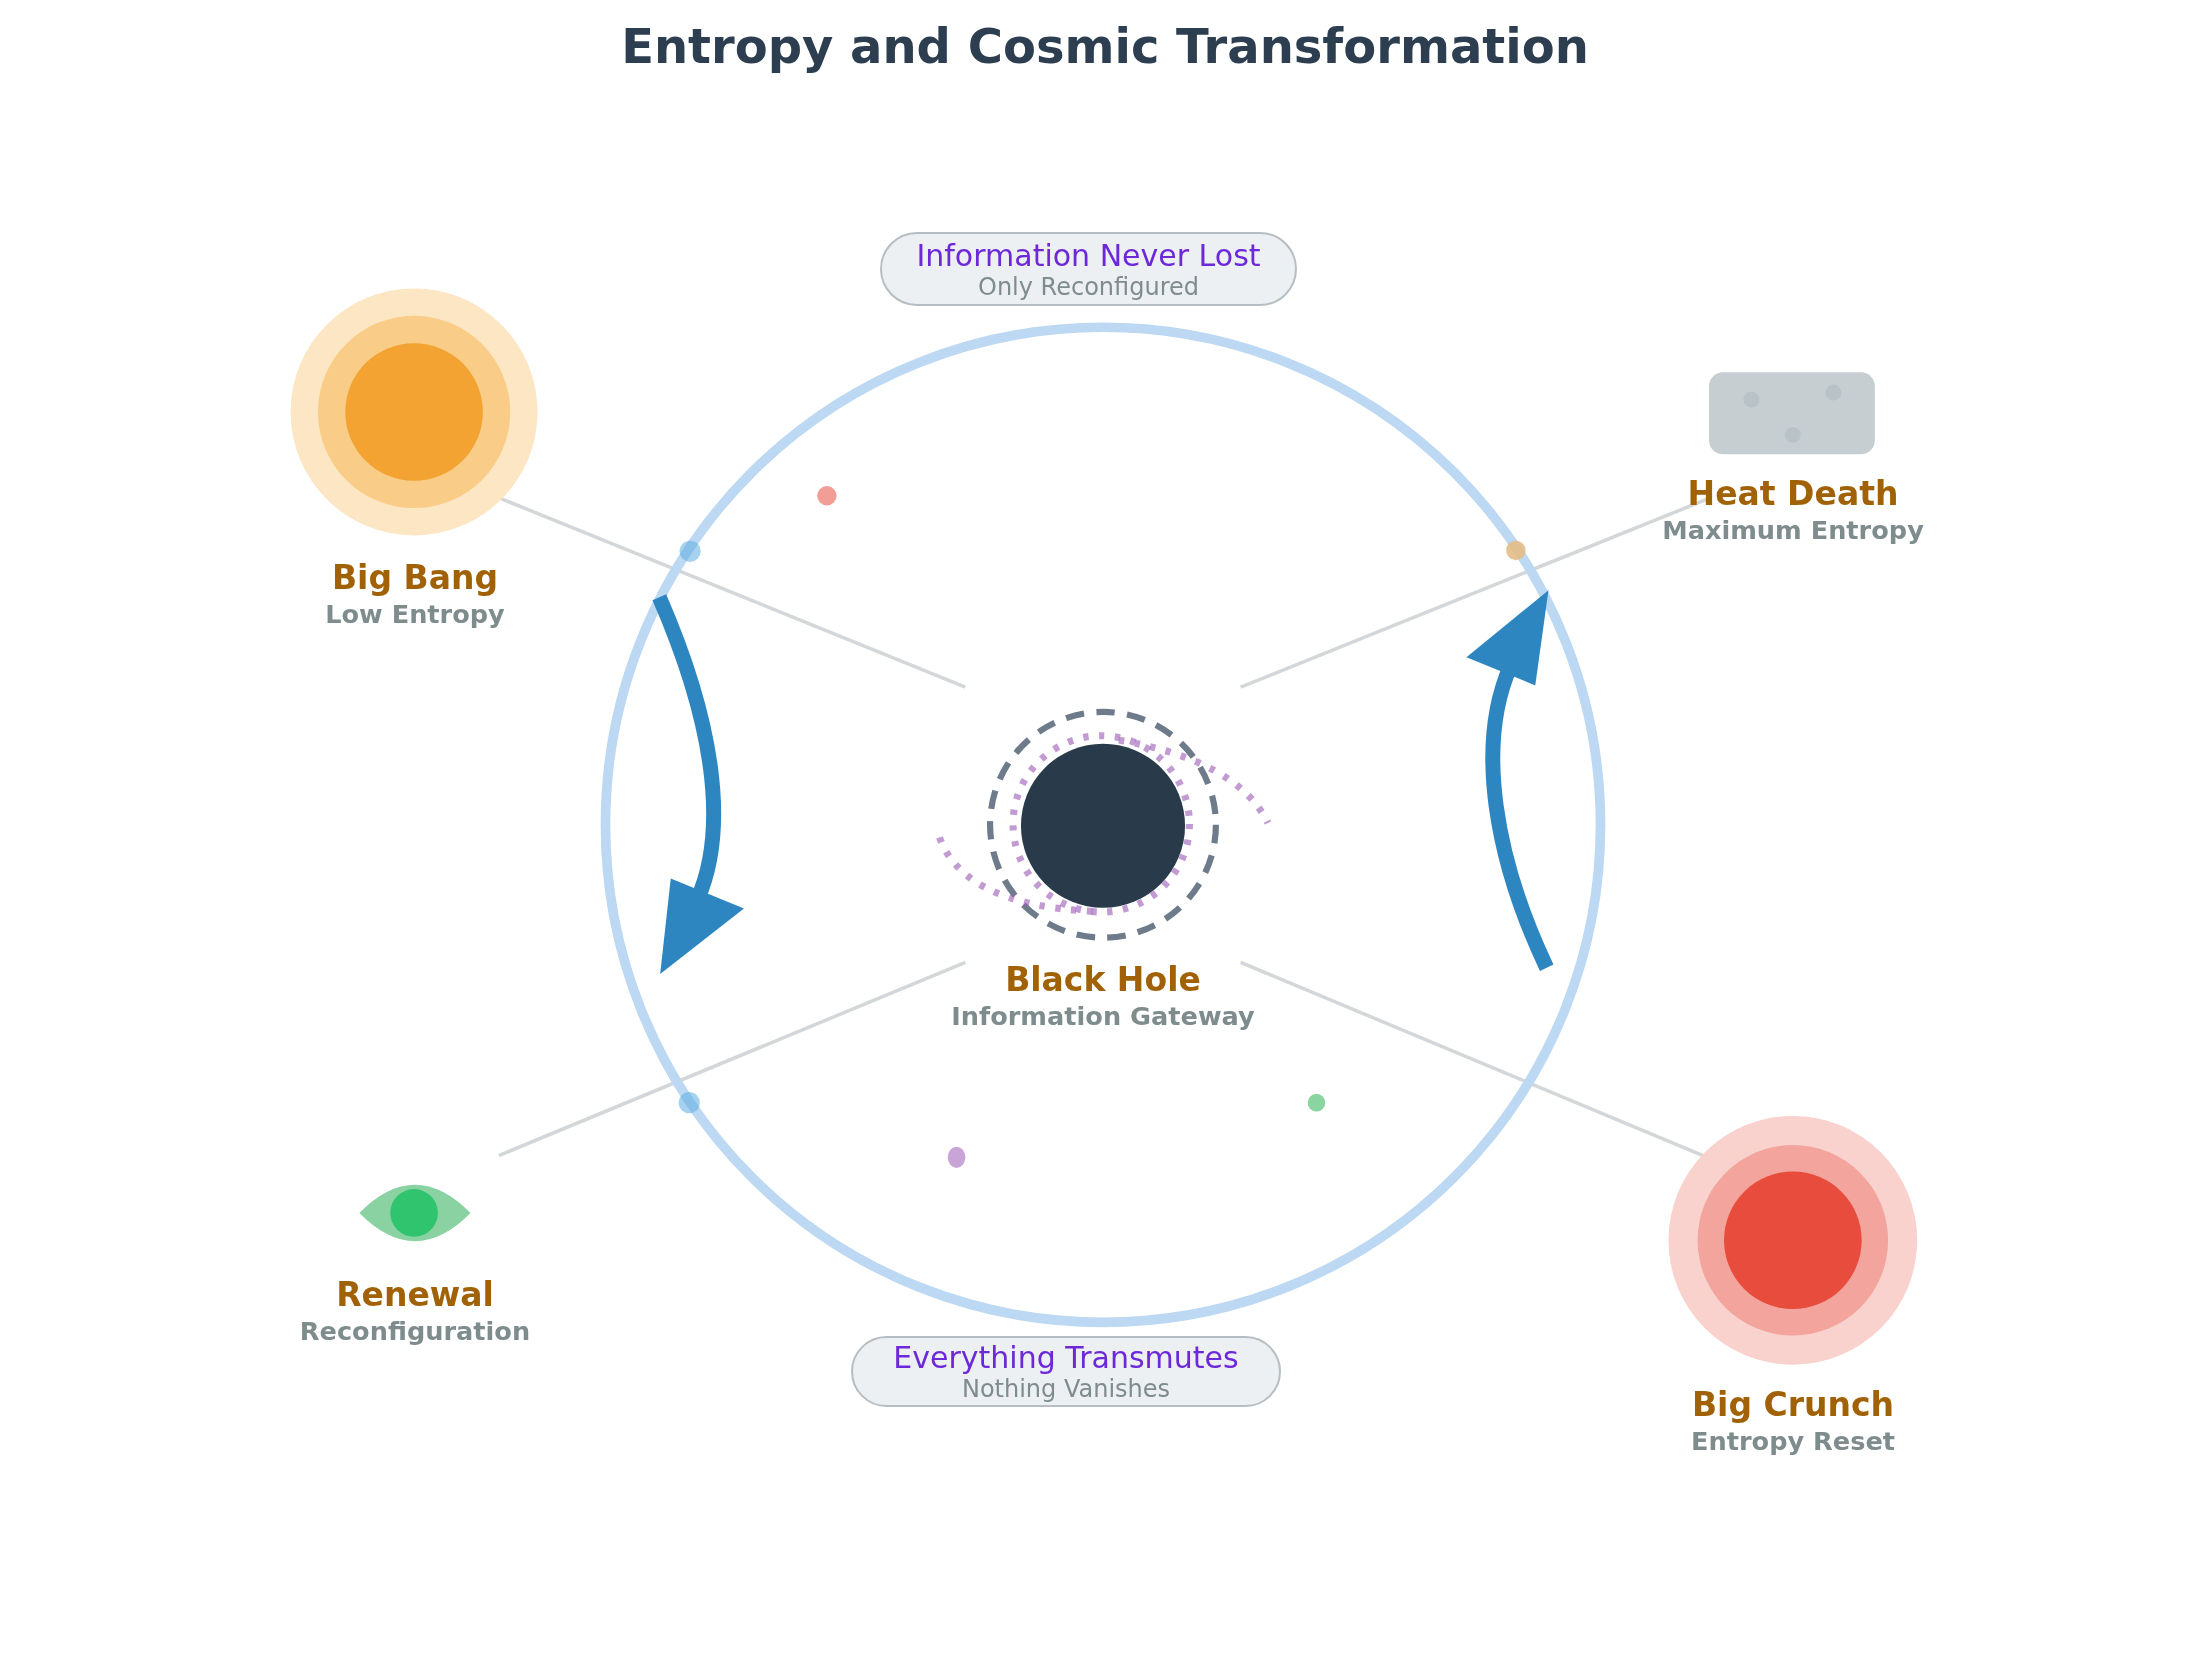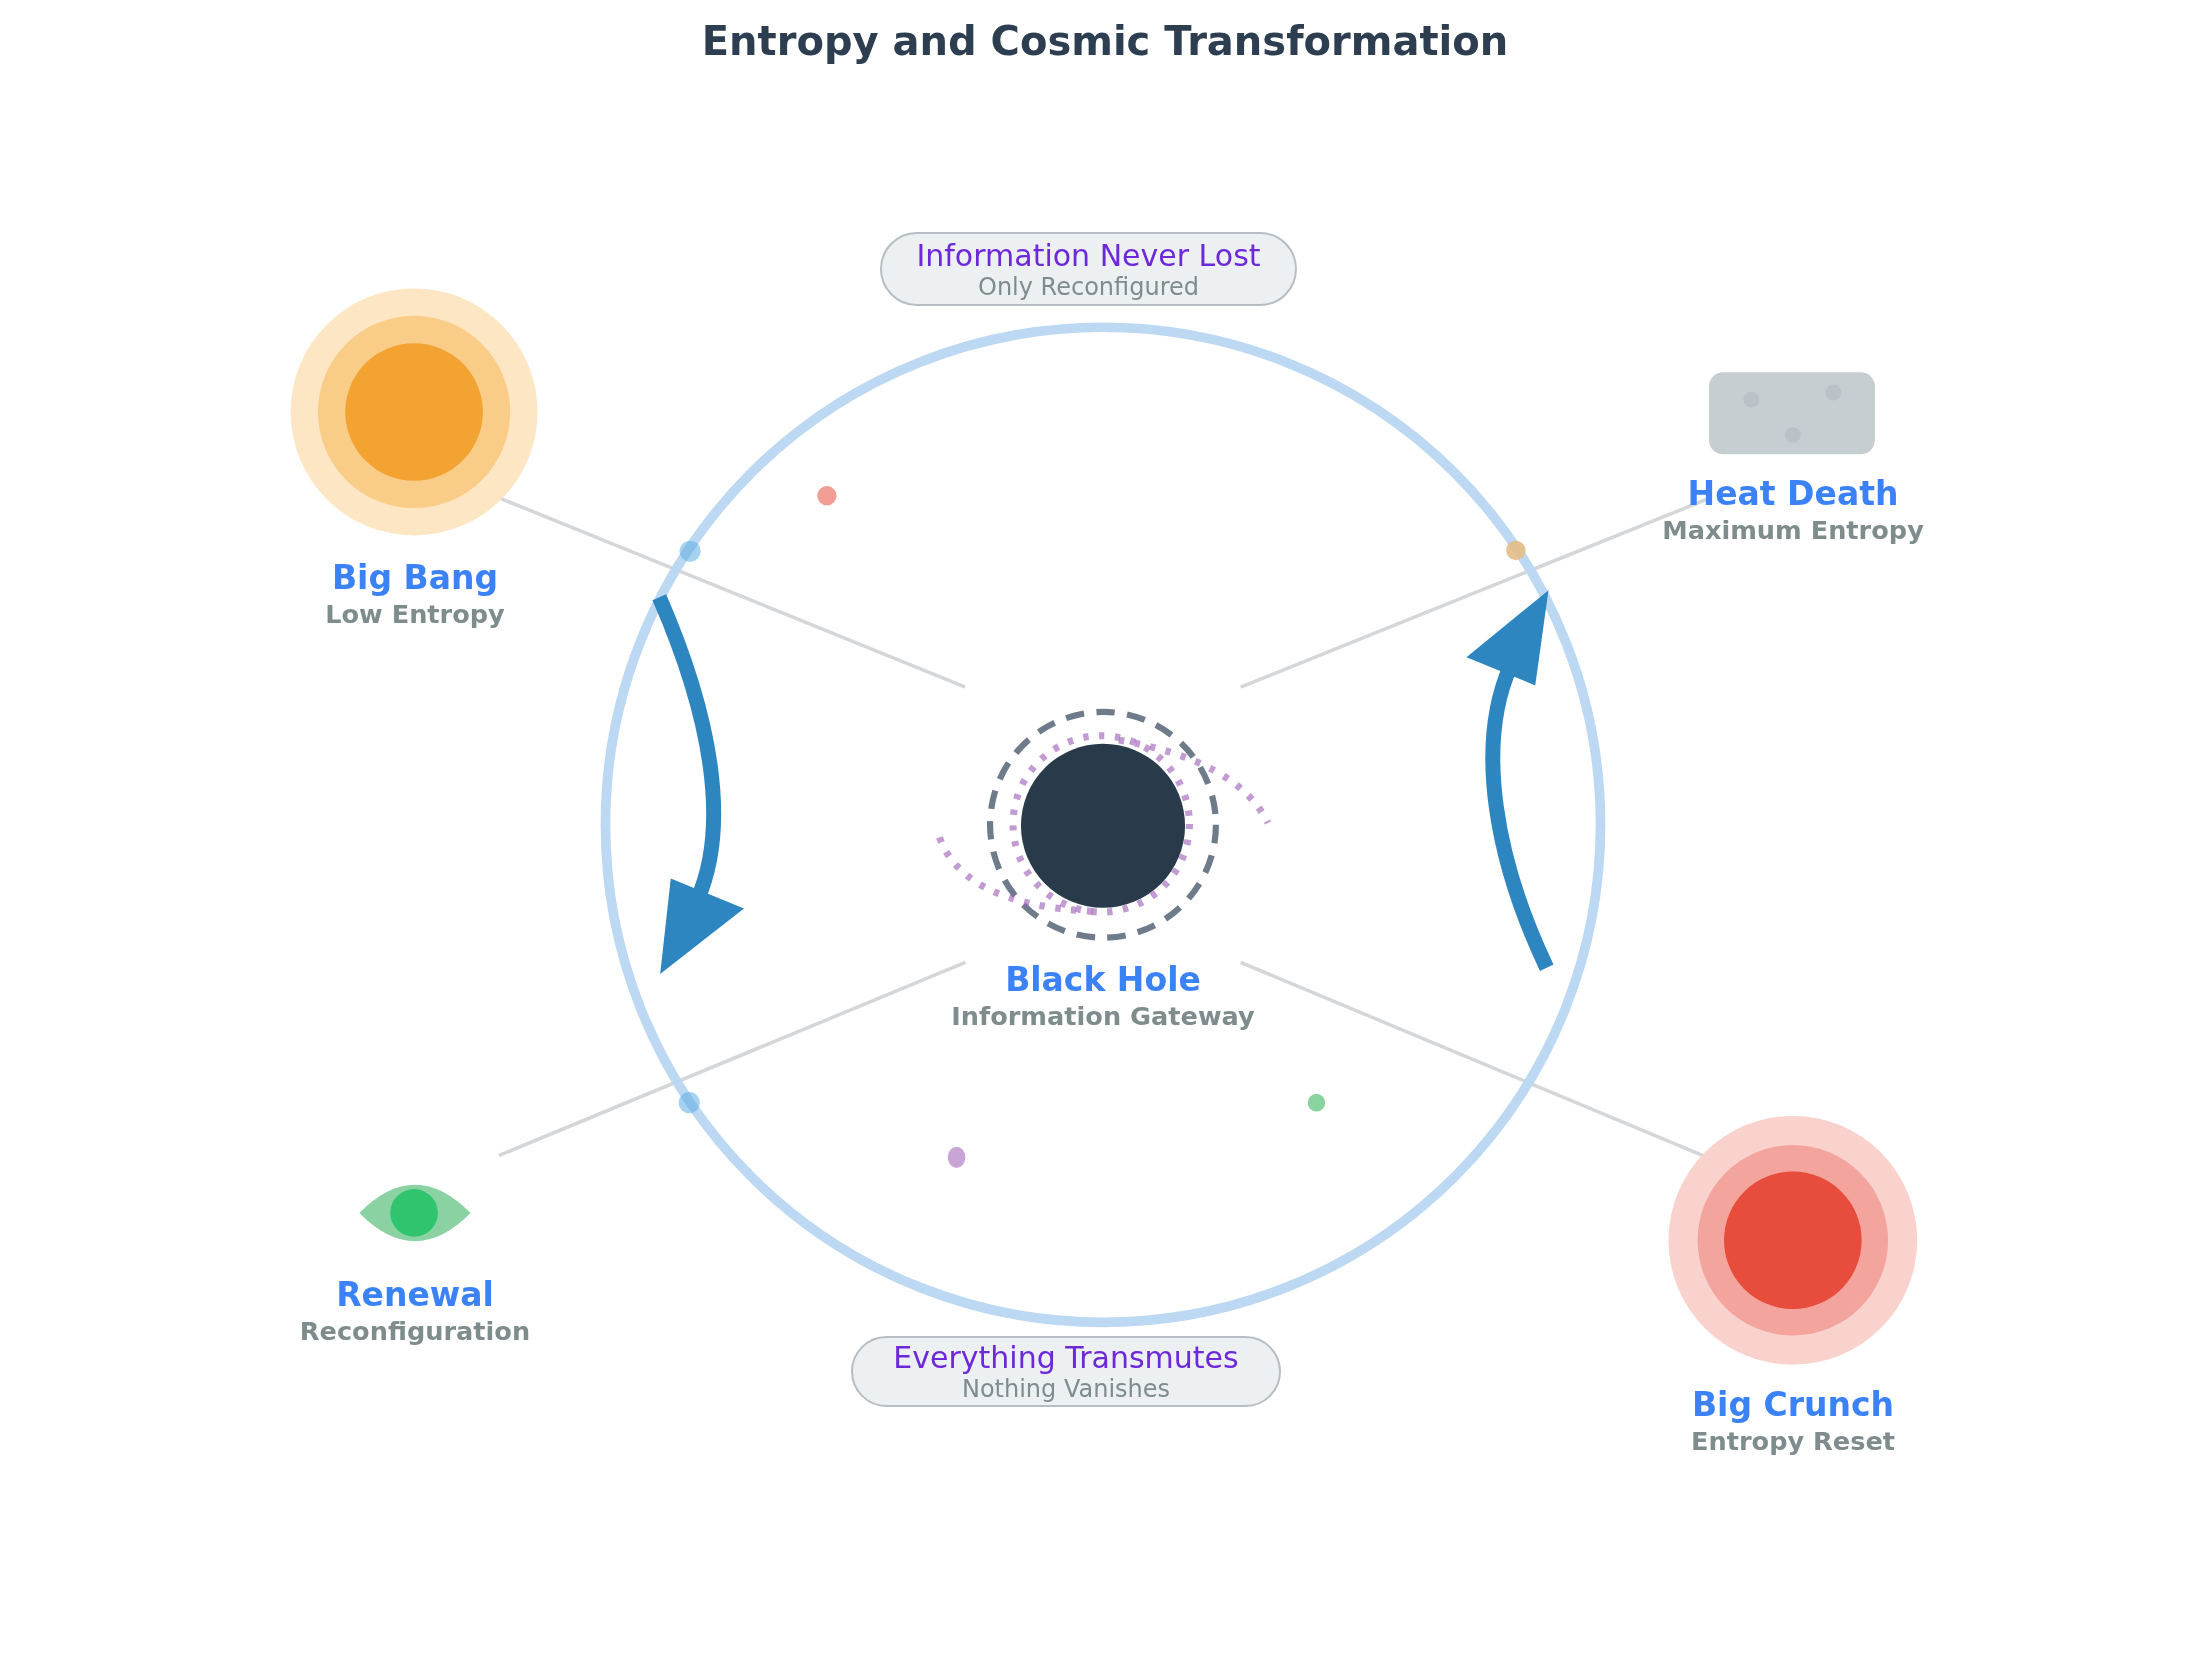--- a/index.html
+++ b/index.html
@@ -4,35 +4,35 @@
 <style>
   html,body { margin:0; padding:0; background:#ffffff; }
   .canvas {
     position:relative; width:2206px; height:1654px; overflow:hidden;
     background:#ffffff;
     font-family:"DejaVu Sans","Liberation Sans",sans-serif;
   }
   .diagram-svg { position:absolute; left:0; top:0; }
   .page-title {
     position:absolute; left:1105px; top:17.6px; transform:translateX(-50%);
-    font-size:40px; font-weight:bold; color:#2c3e50; white-space:nowrap;
+    font-size:48px; font-weight:bold; color:#2c3e50; white-space:nowrap;
   }
   .pill {
     position:absolute; box-sizing:border-box;
     border:2.6px solid #b6bec3; border-radius:41px; background:#edf0f2;
     display:flex; flex-direction:column; align-items:center; justify-content:center;
     text-align:center; white-space:nowrap;
   }
   .pill .pill-main { font-size:30px; color:#6d28d9; line-height:1.2; }
   .pill .pill-sub  { font-size:24px; color:#7f8c8d; line-height:1.1; }
   .node-label {
     position:absolute; transform:translateX(-50%);
     text-align:center; white-space:nowrap;
   }
-  .node-label .main { font-size:33px; font-weight:bold; color:#3b82f6; line-height:40px; }
+  .node-label .main { font-size:33px; font-weight:bold; color:#a16207; line-height:40px; }
   .node-label .sub  { font-size:25.6px; color:#7f8c8d; line-height:32px;font-weight:bold; }
 </style>
 </head>
 <body>
 
 <div class="canvas">
 
   <svg class="diagram-svg" width="2206" height="1654" viewBox="0 0 2500 1875">
 
     <line x1="562" y1="563" x2="1094" y2="779" stroke-width="4" stroke="#d4d7da"></line>

